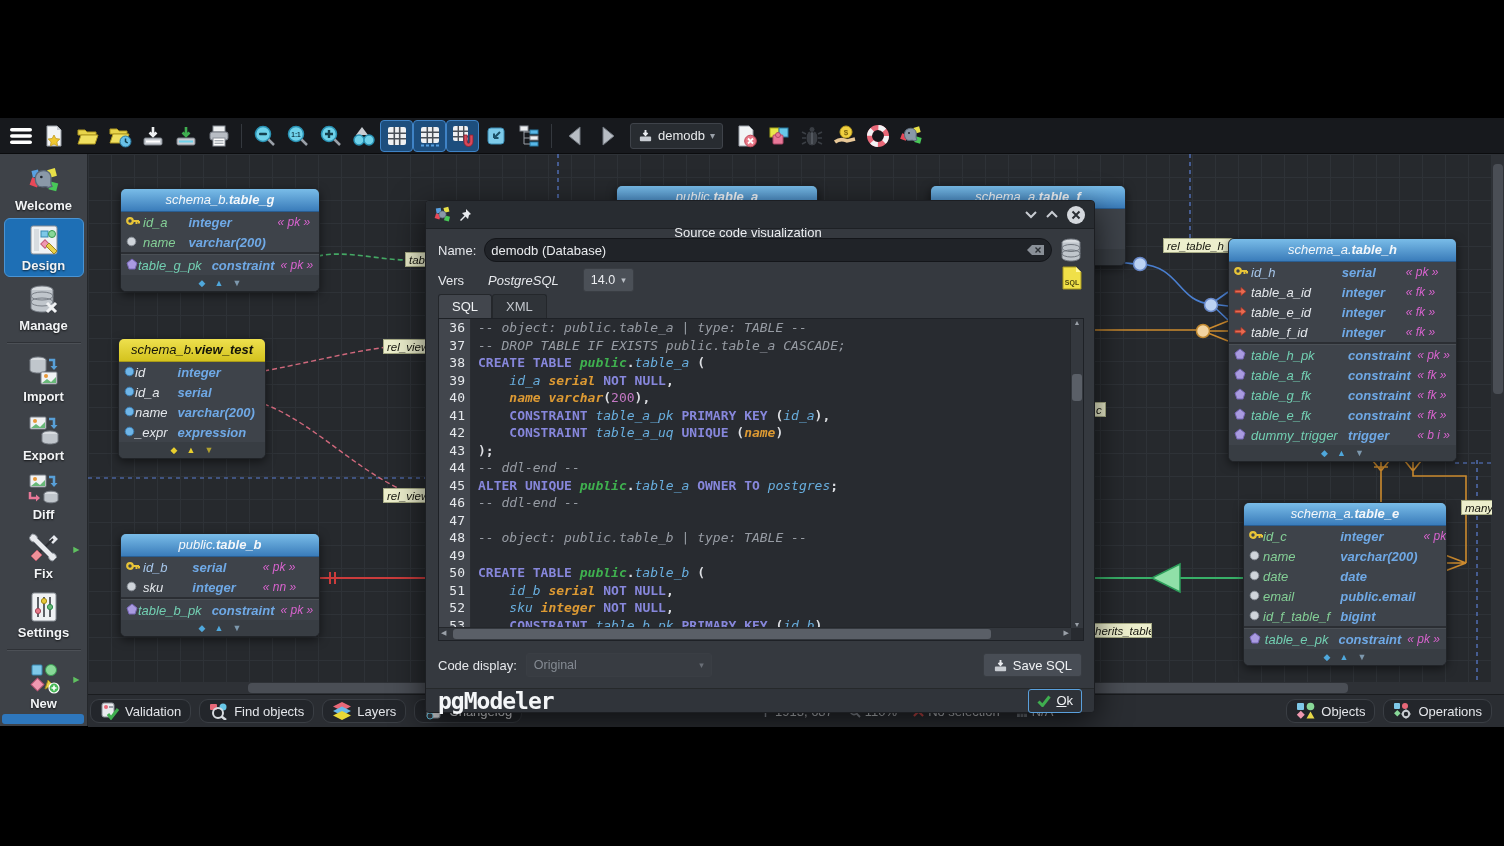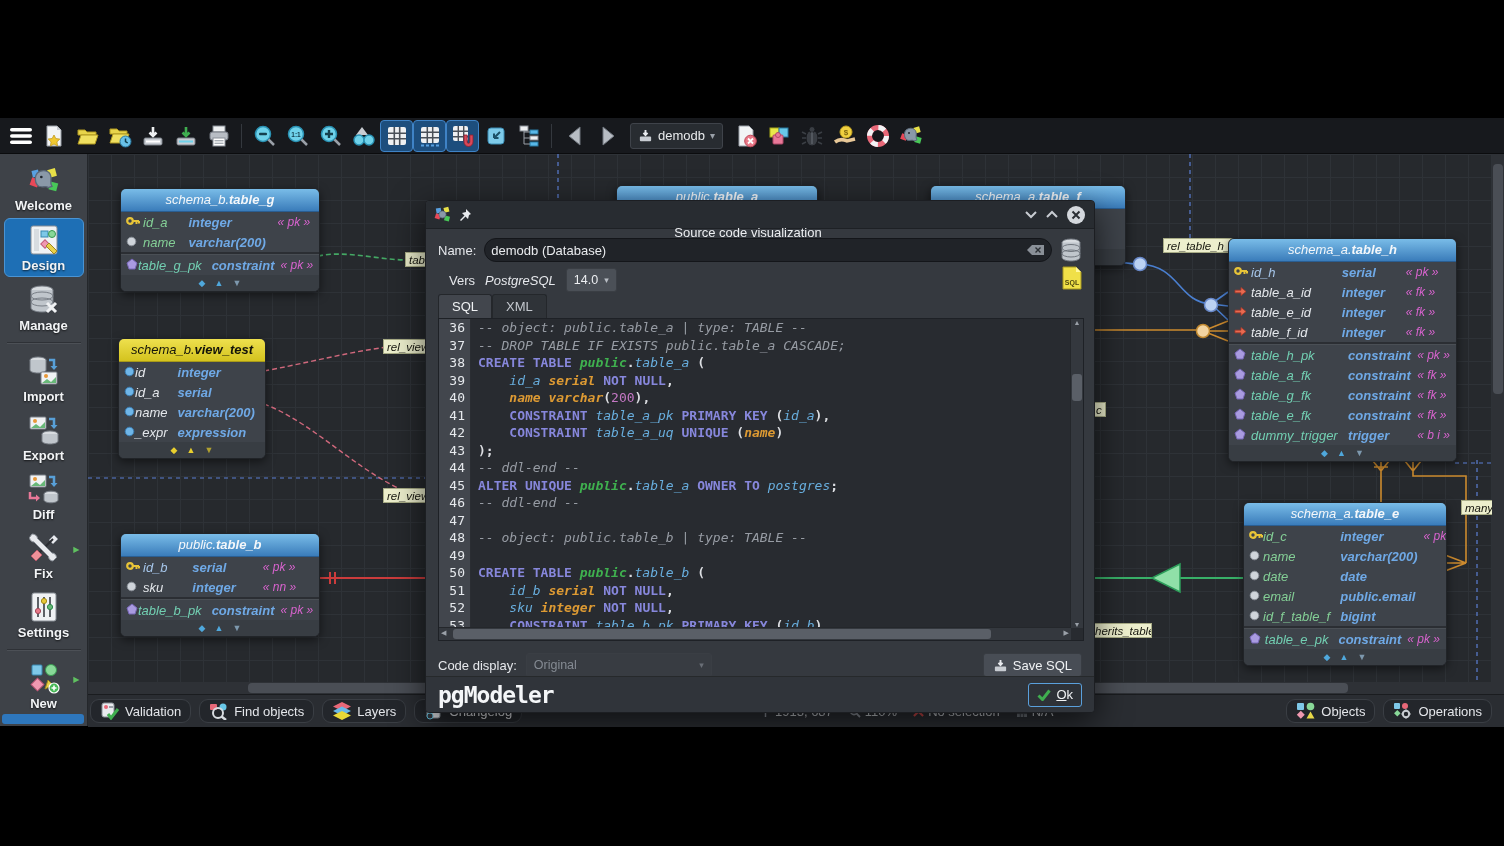--- a/index.html
+++ b/index.html
@@ -74,21 +74,21 @@
           border:1px solid #1c1e22;border-radius:4px;box-shadow:0 10px 34px rgba(0,0,0,.65);box-sizing:border-box;}
   .dlg-title{position:absolute;left:0;top:0;right:0;height:27px;background:#282c31;border-bottom:1px solid #1e2125;
              border-radius:4px 4px 0 0;display:flex;align-items:center;padding:0 8px;gap:7px;}
   .dlg-title-text{flex:1;text-align:center;color:#eceef1;font-size:13px;margin-top:36px;}
   .dlg-body{position:absolute;left:0;top:27px;right:0;bottom:0;padding-left:31px;}
   .row{position:absolute;display:flex;align-items:center;color:#e6e8ec;font-size:13px;}
   .name-row{left:12px;right:12px;top:10px;height:24px;gap:8px;}
   .txt-input{flex:1;height:22px;background:#202328;border:1px solid #14161a;border-radius:12px;display:flex;
              align-items:center;padding:0 6px;color:#e9ebee;gap:6px;}
   .txt-input .val{flex:1;}
-  .vers-row{left:23px;right:12px;top:40px;height:24px;gap:10px;}
+  .vers-row{left:12px;right:12px;top:40px;height:24px;gap:24px;}
   .engine{font-style:italic;}
   .combo{height:22px;background:#4b5057;border:1px solid #3a3e44;border-radius:3px;display:flex;align-items:center;
          gap:6px;padding:0 7px;color:#eceef1;font-size:12.5px;}
   .combo .caret{color:#b8bdc4;font-size:9px;}
   .combo.disabled{background:#383c42;color:#858b93;width:170px;justify-content:space-between;}
   .combo.disabled .caret{color:#6a6f77;}
   .sql-ic{position:absolute;right:0;top:-2px;}
   .tabs{position:absolute;left:12px;top:66px;height:24px;display:flex;}
   .tab{padding:0 13px;line-height:24px;font-size:13px;color:#c4c8ce;background:#2f3338;border:1px solid #24272b;
        border-bottom:none;border-radius:3px 3px 0 0;cursor:pointer;}
@@ -111,21 +111,21 @@
   .vsb{position:absolute;right:0;top:0;width:12px;bottom:12px;background:#34383e;border-left:1px solid #24272b;}
   .vsb .handle{position:absolute;left:1px;top:55px;width:10px;height:27px;background:#5a5f67;border-radius:3px;}
   .vsb .ar{position:absolute;left:0;width:12px;text-align:center;font-size:7px;color:#9aa0a8;}
   .hsb{position:absolute;left:0;right:12px;bottom:0;height:12px;background:#34383e;border-top:1px solid #24272b;}
   .hsb .handle{position:absolute;top:1px;left:14px;right:80px;height:10px;background:#5a5f67;border-radius:3px;}
   .hsb .ar{position:absolute;top:1px;font-size:7px;color:#9aa0a8;}
   .cd-row{left:12px;right:12px;top:424px;height:26px;gap:9px;}
   .btn{height:24px;background:#484d55;border:1px solid #383c42;border-radius:3px;color:#f0f2f4;font-size:13px;
        display:flex;align-items:center;gap:5px;padding:0 9px;cursor:pointer;font-family:inherit;}
   .save-sql{margin-left:auto;}
-  .dlg-footer{position:absolute;left:0;right:0;bottom:0;height:36px;background:#30343a;border-top:1px solid #26292b;
+  .dlg-footer{position:absolute;left:0;right:0;bottom:0;height:24px;background:#30343a;border-top:1px solid #26292b;
               border-radius:0 0 4px 4px;display:flex;align-items:center;padding:0 12px;box-sizing:border-box;}
   .logo{font-family:"DejaVu Sans Mono","Liberation Mono",monospace;font-weight:bold;font-size:23px;color:#f4f6f8;
         letter-spacing:-1px;}
   .btn.ok{margin-left:auto;background:#2e3238;border:1px solid #5aa0dc;padding:0 8px;}
   .oklbl::first-letter{text-decoration:underline;}
   .icon{display:inline-flex;align-items:center;justify-content:center;}
 </style>
 </head>
 <body>
 

